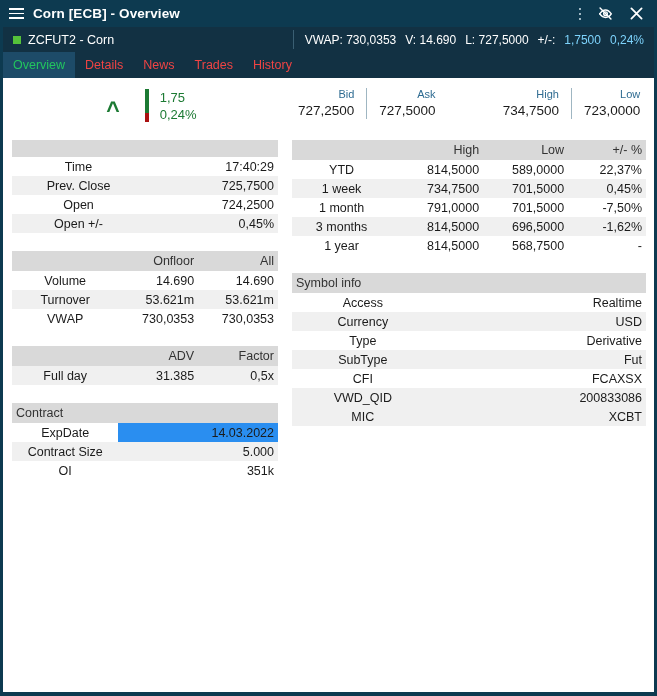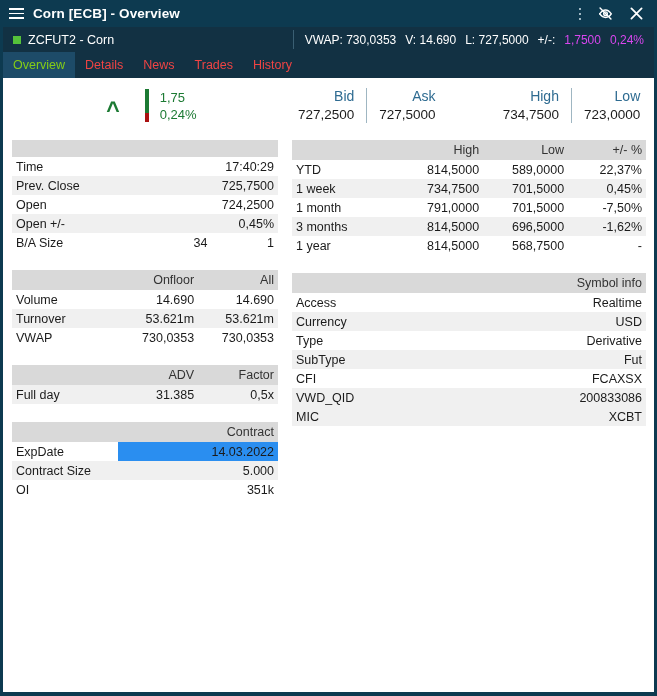--- a/index.html
+++ b/index.html
@@ -48,75 +48,75 @@
     color: #ffffff; font-size: 12.5px; justify-content: space-between;
   }
   .sym-left { display: flex; align-items: center; padding-left: 10px; flex: 0 0 auto; }
   .sym-dot { width: 8px; height: 8px; background: #55c23a; margin-right: 7px; flex: 0 0 8px; }
   .sym-name { white-space: nowrap; }
   .sym-right {
     margin-left: auto; display: flex; align-items: center; gap: 9px;
     border-left: 1px solid #3a5f73; height: 19px; padding: 0 10px 0 11px;
     font-size: 12px; white-space: nowrap;
   }
-  .sym-right .up { color: #d946ef; }
+  .sym-right .up { color: #7dd3fc; }
 
   
   .tabsbar {
     height: 26px; flex: 0 0 26px;
     background: #123143;
     display: flex; align-items: stretch;
     font-size: 12.5px;
   }
   .tab {
     display: flex; align-items: center; padding: 0 10px;
     color: #ef4444; cursor: pointer; white-space: nowrap;
   }
-  .tab.active { background: #1d4b68; color: #84cc16; }
+  .tab.active { background: #1d4b68; color: #22c55e; }
 
   
   .content { flex: 1 1 auto; background: #ffffff; position: relative; overflow: hidden; }
 
   .price-row { display: flex; align-items: flex-start; padding: 10px 0 0 0; height: 62px; }
   .price-left { width: 283px; flex: 0 0 283px; display: flex; align-items: center; justify-content: center; padding-left: 14px; }
   .caret {
     color: #1c7a33; font-size: 23px; line-height: 1;
     margin-right: 12px; margin-top: 9px; font-weight: bold;
   }
   .big-price { font-size: 35px; color: #1b1b1b; letter-spacing: -0.5px; line-height: 1; }
   .tickbar { width: 4px; height: 33px; margin: 0 11px 0 13px; display: flex; flex-direction: column; }
   .tickbar .g { flex: 1 1 72%; background: #1c7a33; }
   .tickbar .r { flex: 1 1 28%; background: #aa1111; }
   .chg { display: flex; flex-direction: column; color: #1c7a33; font-size: 13px; line-height: 1.28; padding-top: 2px; }
 
   .price-right { flex: 1 1 auto; display: flex; padding-right: 8px; }
   .quad { display: flex; }
   .qcol { text-align: right; padding: 0 0 0 12px; }
   .qcol.withbar { border-left: 1px solid #9fb6c2; margin-left: 12px; padding-left: 12px; }
-  .qlabel { color: #2e6b91; font-size: 14px; text-align: right; line-height: 1.25; }
+  .qlabel { color: #2e6b91; font-size: 11px; text-align: right; line-height: 1.25; }
   .qval { color: #1b1b1b; font-size: 13.5px; text-align: right; line-height: 1.3; }
   .quad-spacer { width: 55px; }
 
   
   .panels { display: flex; padding: 0; }
   .col-left { width: 283px; flex: 0 0 283px; padding: 0 8px 0 9px; }
   .col-right { flex: 1 1 auto; padding: 0 8px 0 6px; }
 
   table.grid { width: 100%; border-collapse: collapse; font-size: 12.5px; table-layout: fixed; }
   .tblgap { height: 18px; }
   table.grid th {
     background: #d9d9d9; color: #333333; font-weight: normal;
     text-align: right; padding: 3px 4px 3px 4px; height: 17px; font-size: 12.5px;
   }
-  table.grid th.lbl { text-align: right; }
+  table.grid th.lbl { text-align: left; }
   table.grid td {
     padding: 2.5px 4px; color: #1b1b1b; height: 18px;
     text-align: right; white-space: nowrap; overflow: hidden;
   }
-  table.grid td.lbl { text-align: left; }
+  table.grid td.lbl { text-align: center; }
   table.grid tr.odd td { background: #ffffff; }
   table.grid tr.even td { background: #f0f0f0; }
   .pos { color: #1c7a33; }
   .neg { color: #c0262b; }
   .sel { background: #2a8ef0 !important; color: #0e2a3c; }
 
   .secthead { background: #d9d9d9; color: #333333; font-weight: normal; text-align: left; padding: 3px 4px; font-size: 12.5px; height: 17px; }
 </style>
 </head>
 <body>
@@ -245,25 +245,20 @@
             <tr class="odd">
               <td class="lbl">Open</td>
               <td></td>
               <td>724,2500</td>
             </tr>
             <tr class="even">
               <td class="lbl">Open +/-</td>
               <td></td>
               <td class="pos">0,45%</td>
             </tr>
-            <tr class="odd">
-              <td class="lbl">B/A Size</td>
-              <td>34</td>
-              <td>1</td>
-            </tr>
           </tbody>
         </table>
 
         <div class="tblgap"></div>
 
         <table class="grid">
           <colgroup>
               <col style="width:40%">
               <col style="width:30%">
               <col style="width:30%">

